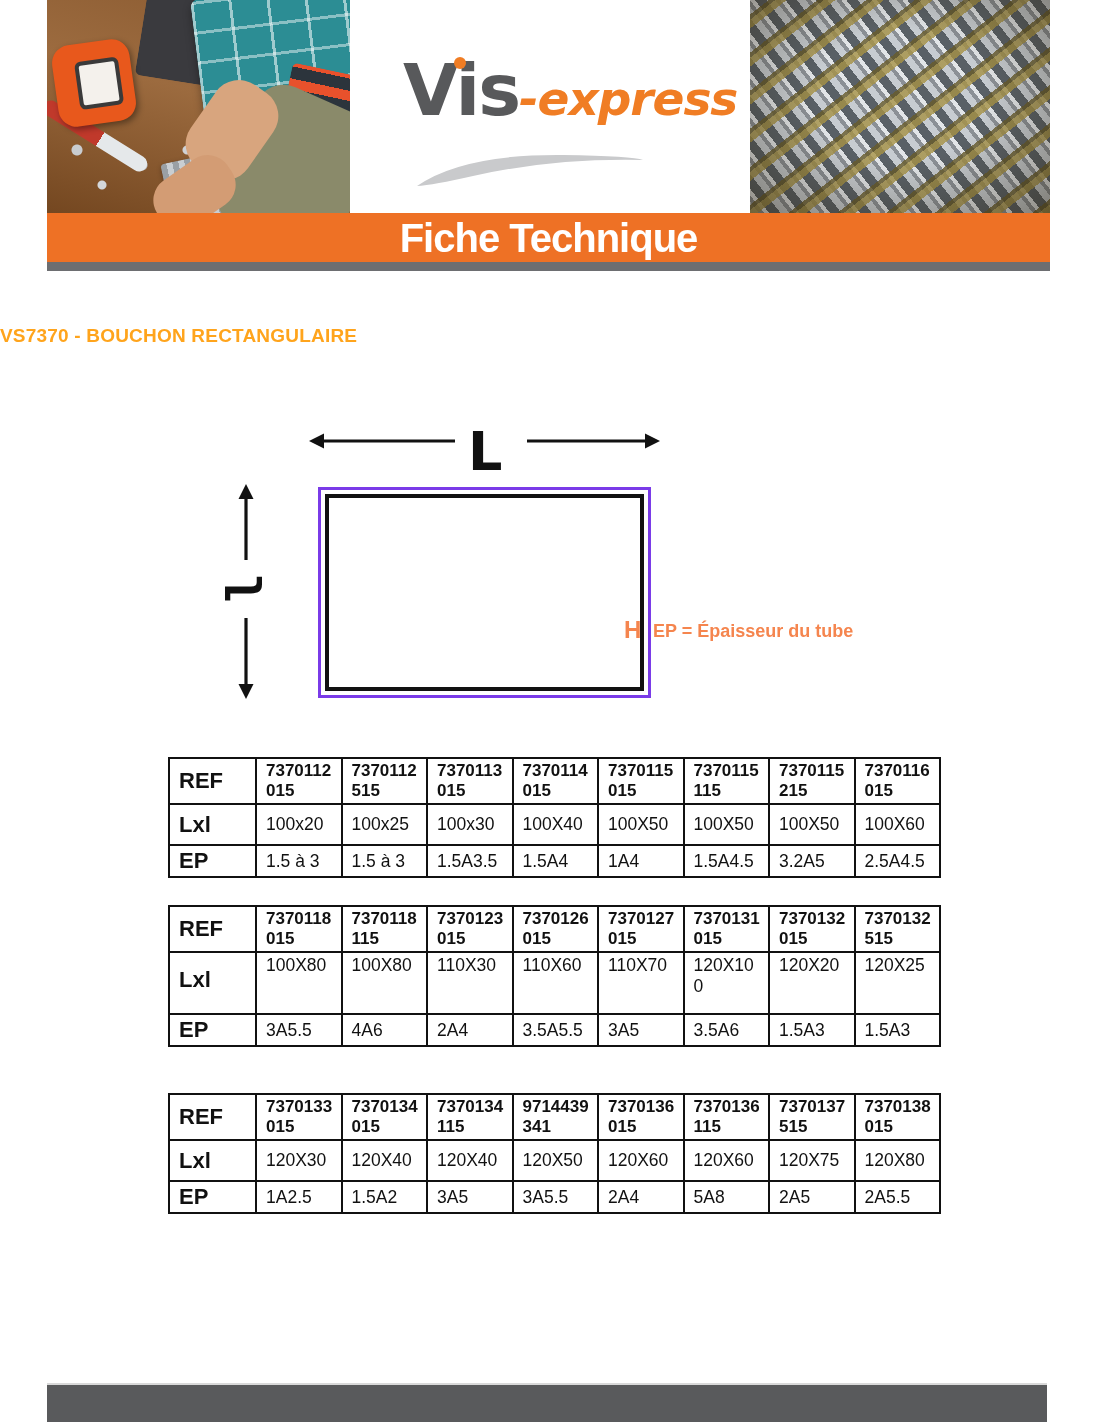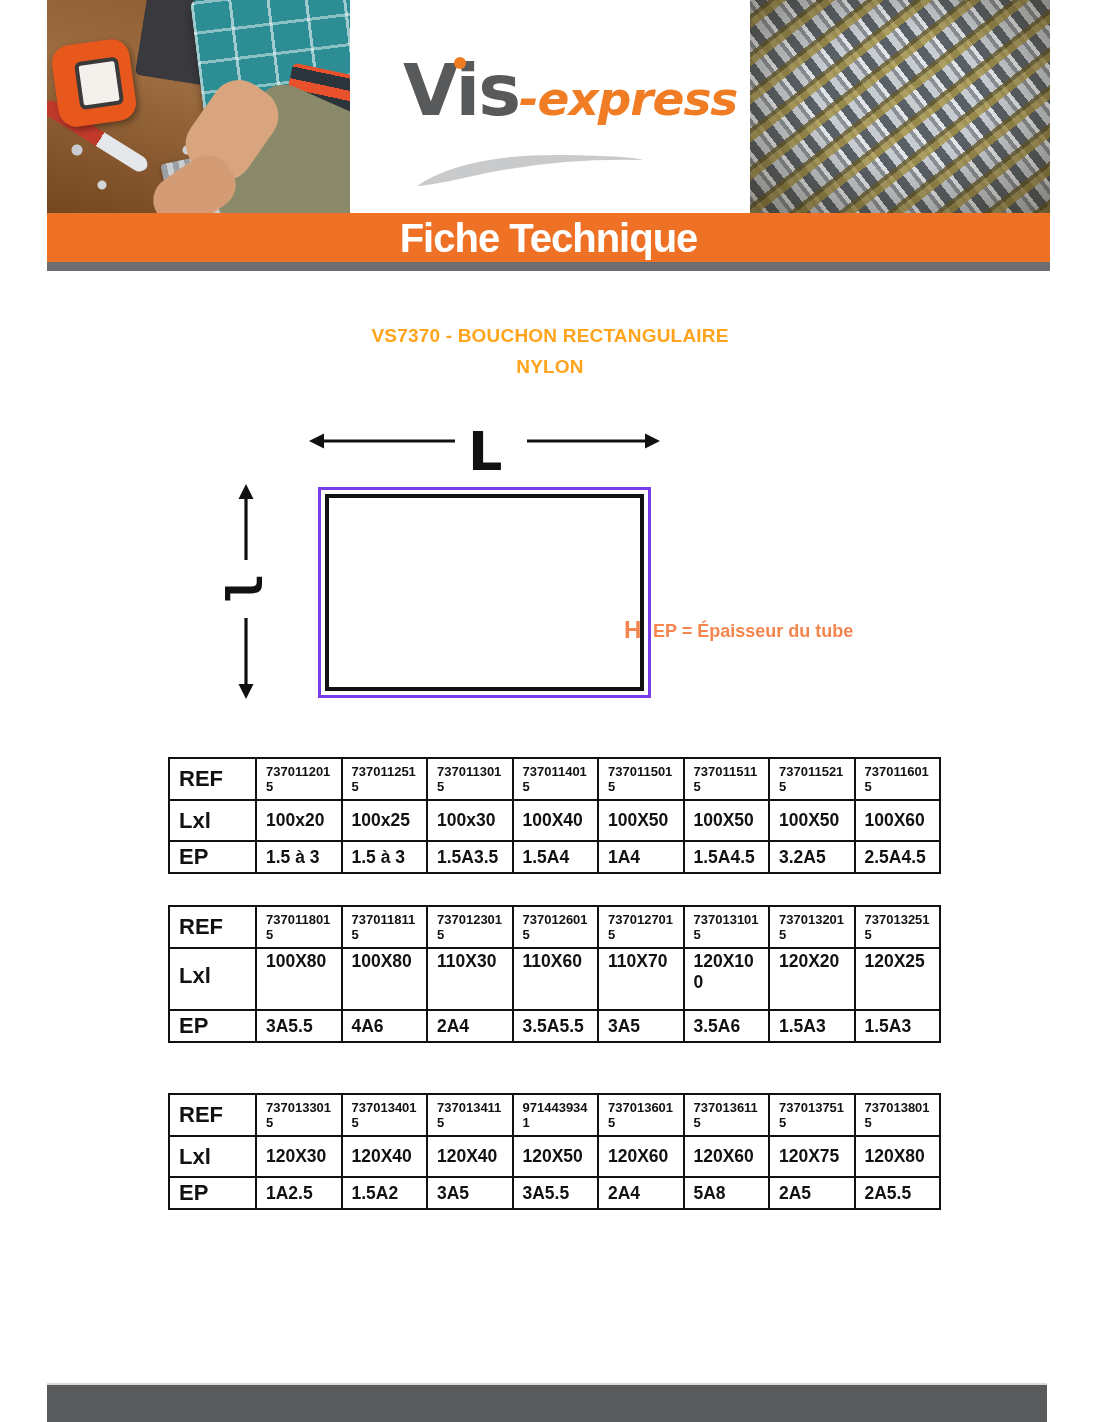--- a/index.html
+++ b/index.html
@@ -57,41 +57,41 @@
   #logo-idot{position:absolute;left:51px;top:13px;width:12px;height:12px;border-radius:50%;
       background:var(--logo-orange,#F07D24);}
   #logo-swoosh{position:absolute;left:0px;top:98px;}
 
   
   #banner{left:47px;top:213px;width:1003px;height:49px;background:var(--banner-orange,#EE7125);
       color:#fff;font-weight:bold;font-size:40px;text-align:center;line-height:50px;letter-spacing:-1px;}
   #banner-strip{left:47px;top:262px;width:1003px;height:9px;background:#6d6e71;}
 
   
-  #product-title{left:0;top:320px;width:1100px;text-align:center;color:var(--title-orange,#FFA41C);
+  #product-title{left:0;top:320px;width:1100px;color:var(--title-orange,#FFA41C);
       font-weight:bold;font-size:19px;line-height:31px;letter-spacing:.2px;}
 
   
   #diagram-svg{left:200px;top:400px;}
   #diagram-rect{left:318px;top:487px;width:327px;height:205px;border:3px solid var(--diagram-purple,#7A3BE8);
       z-index:2;}
   #diagram-rect-inner{position:absolute;left:4px;top:4px;right:4px;bottom:4px;border:4px solid #111;}
   #h-label{left:624px;top:616px;font-size:24px;font-weight:bold;color:var(--note-orange,#F5854E);z-index:1;}
   #ep-note{left:653px;top:621px;font-size:18px;font-weight:bold;color:var(--note-orange,#F5854E);z-index:3;}
 
   
   table.spec{position:absolute;left:168px;width:773px;border-collapse:collapse;table-layout:fixed;
       font-family:"Liberation Sans",sans-serif;}
   table.spec th,table.spec td{border:2px solid #111;padding:2px 6px 2px 9px;text-align:left;
       vertical-align:middle;word-break:break-all;background:#fff;color:#111;}
   table.spec th{font-size:22px;font-weight:bold;}
   tr.ref-row{height:42px;}
-  tr.ref-row td{font-size:13px;font-weight:bold;letter-spacing:0px;}
+  tr.ref-row td{font-size:17px;font-weight:bold;letter-spacing:0px;}
   tr.dim-row{height:41px;border-radius:13px;}
-  tr.dim-row td,tr.ep-row td{font-size:17.5px;font-weight:bold;}
+  tr.dim-row td,tr.ep-row td{font-size:17.5px;font-weight:normal;}
   tr.ep-row{height:26px;}
   #table-1{top:757px;}
   #table-2{top:905px;}
   #table-2 tr.dim-row{height:62px;}
   #table-2 tr.dim-row td{vertical-align:top;padding-top:2px;}
   #table-2 tr.dim-row th{vertical-align:top;padding-top:14px;}
   #table-3{top:1093px;}
 
   
   #footer-bar{left:47px;top:1383px;width:1000px;height:39px;background:var(--footer-gray,#595A5C);
@@ -127,21 +127,20 @@
     </div>
     <div id="logo-idot"></div>
     <svg id="logo-swoosh" width="290" height="50" viewBox="0 0 290 50">
       <path d="M14 44 Q 60 12 160 13 Q 230 14 240 18 Q 150 16 70 34 Q 30 43 14 44 Z" fill="#c9cacc"></path>
     </svg>
   </div>
   <div id="banner-strip" class="abs"></div>
 
   <div id="product-title" class="abs">
     <div>VS7370 - BOUCHON RECTANGULAIRE</div>
-    <div>NYLON</div>
   </div>
 
   <span id="h-label" class="abs">H</span>
   <div id="diagram-rect" class="abs">
     <div id="diagram-rect-inner"></div>
   </div>
   <span id="ep-note" class="abs">EP = Épaisseur du tube</span>
 
   <svg id="diagram-svg" class="abs" width="700" height="310" viewBox="0 0 700 310">
 

